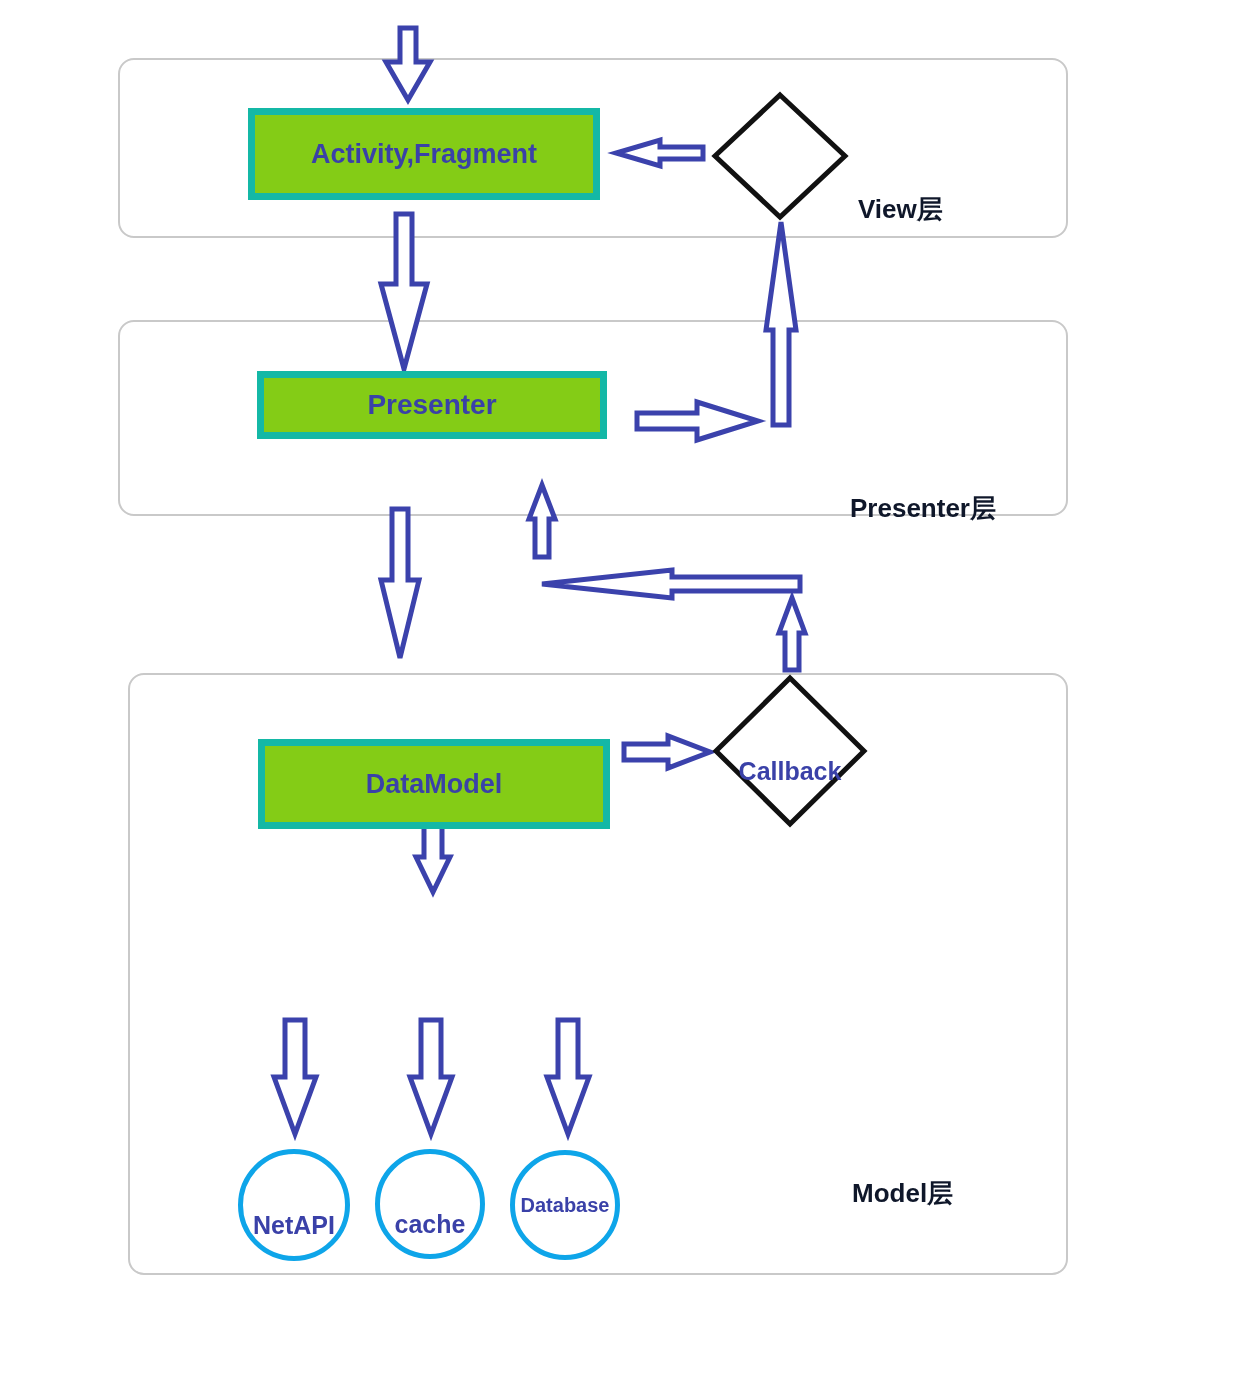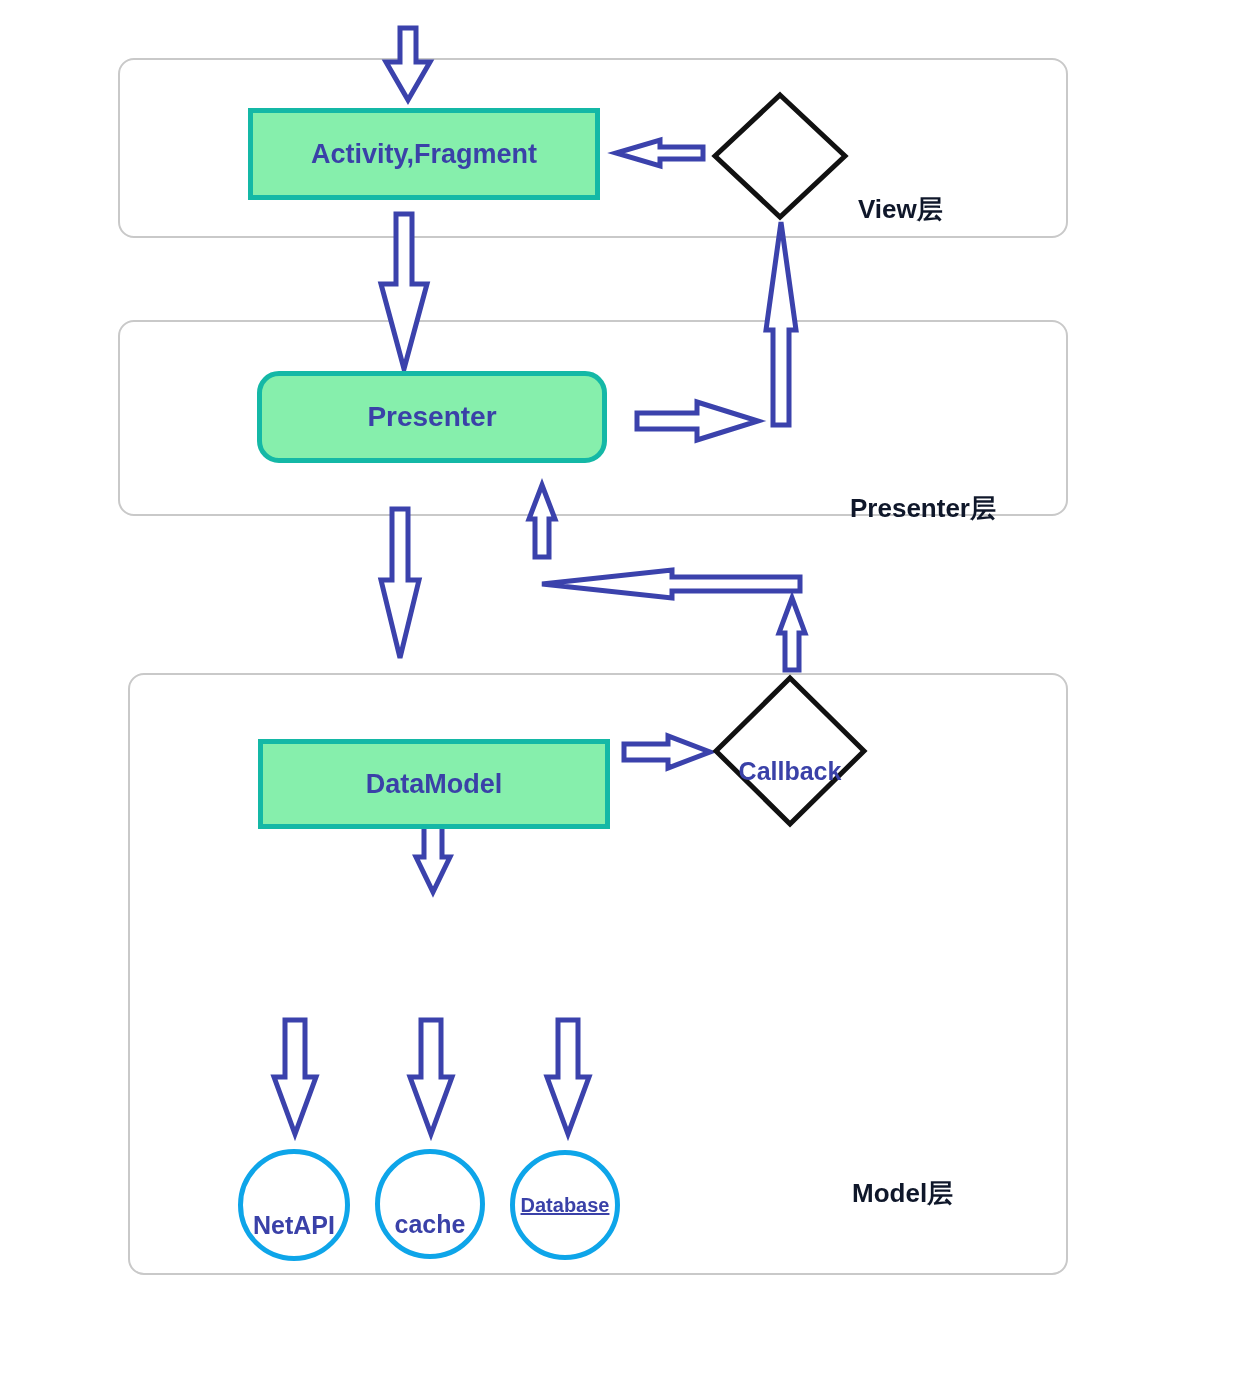--- a/index.html
+++ b/index.html
@@ -25,22 +25,22 @@
     font-size: 26px;
     white-space: nowrap;
   }
   .arrow-layer {
     position: absolute;
     left: 0; top: 0;
     width: 1240px; height: 1386px;
   }
   .node-rect {
     position: absolute;
-    border: 5px solid #14b8a6;
-    background: #86efac;
+    border: 7px solid #14b8a6;
+    background: #84cc16;
     box-sizing: border-box;
     display: flex;
     align-items: center;
     justify-content: center;
   }
   .node-circle {
     position: absolute;
     border: 5px solid #0ea5e9;
     border-radius: 50%;
     background: #ffffff;
@@ -56,21 +56,21 @@
     justify-content: center;
   }
   .node-text {
     color: #3a41a8;
     font-weight: bold;
     font-size: 27px;
     white-space: nowrap;
   }
   .node-text.large { font-size: 28px; }
   .node-text.medium { font-size: 25px; margin-top: 40px; }
-  .node-text.small { font-size: 20px; text-decoration: underline; }
+  .node-text.small { font-size: 20px; }
   .hollow-arrow { fill: #ffffff; stroke: #3b42ac; stroke-width: 5; stroke-linejoin: miter; }
   .diamond-shape { fill: #ffffff; stroke: #111111; stroke-width: 5; stroke-linejoin: miter; }
 </style>
 </head>
 <body>
 
 <div class="canvas">
 
   <div class="panel" style="left:118px; top:58px; width:950px; height:180px;"></div>
   <div class="panel" style="left:118px; top:320px; width:950px; height:196px;"></div>
@@ -110,21 +110,21 @@
 
     <polygon class="hollow-arrow" points="558,1020 578,1020 578,1077 589,1077 568,1134 547,1077 558,1077"></polygon>
 
     <polygon class="diamond-shape" points="780,95 845,156 780,217 715,156"></polygon>
     <polygon class="diamond-shape" points="790,678 864,751 790,824 716,751"></polygon>
   </svg>
 
   <div class="node-rect" style="left:248px; top:108px; width:352px; height:92px;">
     <span class="node-text">Activity,Fragment</span>
   </div>
-  <div class="node-rect" style="left:257px; top:371px; width:350px; height:92px;border-radius:22px;">
+  <div class="node-rect" style="left:257px; top:371px; width:350px; height:68px;">
     <span class="node-text large">Presenter</span>
   </div>
   <div class="node-rect" style="left:258px; top:710px; width:352px; height:90px;margin-top:29px;">
     <span class="node-text">DataModel</span>
   </div>
 
   <div class="diamond-label" style="left:716px; top:678px; width:148px; height:146px;">
     <span class="node-text medium">Callback</span>
   </div>
 

